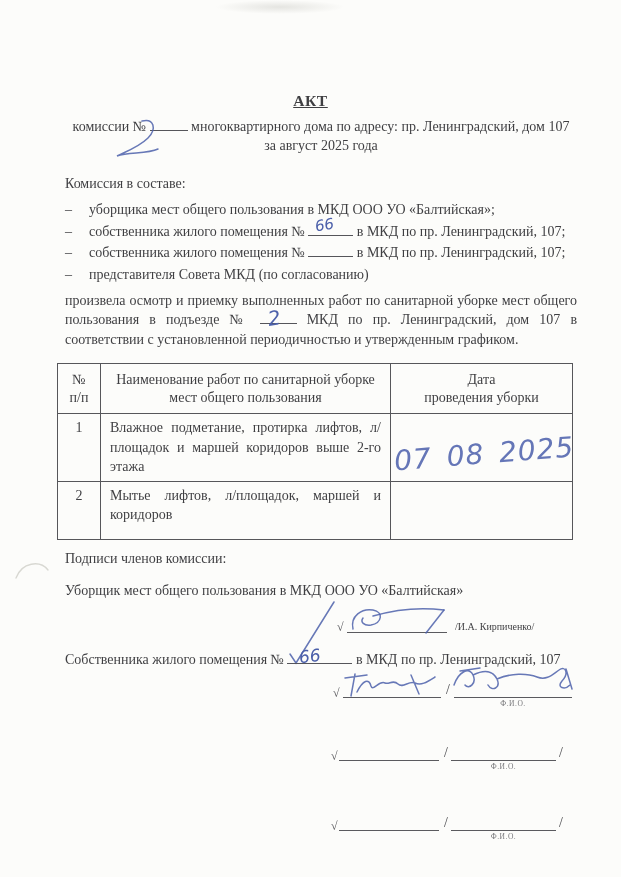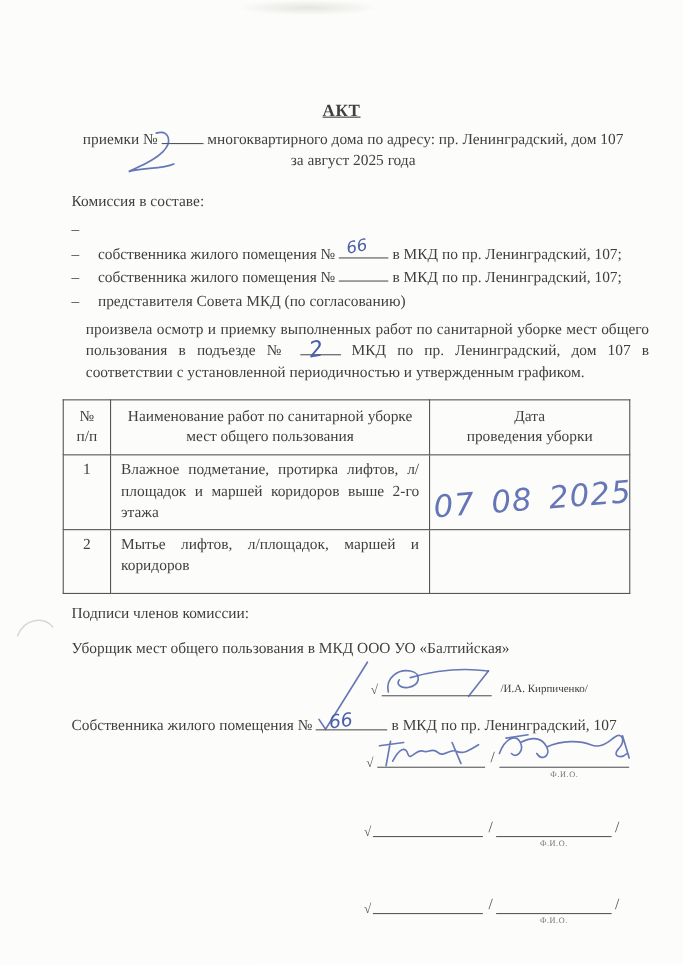--- a/index.html
+++ b/index.html
@@ -8,21 +8,21 @@
   .abs{position:absolute;}
   .smudge-top{left:215px;top:0;width:130px;height:14px;
         background:radial-gradient(ellipse at center,rgba(168,168,160,0.28),rgba(168,168,160,0) 70%);}
   .title{left:0;top:92px;width:621px;text-align:center;font-weight:bold;font-size:15.5px;
         text-decoration:underline;letter-spacing:0.6px;font-family:Liberation Serif, serif;}
   .intro{left:65px;top:118px;width:512px;text-align:center;line-height:18.5px;}
   .heading{left:65px;top:176px;width:512px;}
   .list{left:65px;top:199px;width:512px;line-height:21.5px;}
   .li{display:flex;}
   .dash{flex:0 0 24px;}
-  .para2{left:78px;top:291px;width:512px;text-align:justify;line-height:19.3px;}
+  .para2{left:65px;top:291px;width:512px;text-align:justify;line-height:19.3px;}
   .blank{display:inline-block;border-bottom:1px solid #55555a;position:relative;height:12px;vertical-align:baseline;}
   .w38{width:38px}.w45{width:45px}.w37{width:37px}.w65{width:65px}.w70{width:70px}.w40{width:40px}
   .hw{position:absolute;color:#4c60aa;font-family:"DejaVu Sans",sans-serif;font-style:italic;white-space:nowrap;}
   .hw-list66{left:7px;bottom:-2px;font-size:15px;transform:rotate(-10deg);}
   .hw-owner66{left:12px;bottom:-3px;font-size:17px;transform:rotate(-7deg);}
   .hw-p2{left:8px;bottom:-5px;font-size:20px;transform:rotate(-9deg);}
   table.works{position:absolute;top:363px;left:57px;width:515px;border-collapse:collapse;
         border:1.5px solid #56565a;table-layout:fixed;}
   table.works th,table.works td{border:1px solid #56565a;}
   table.works th{font-weight:normal;text-align:center;padding:4px 4px;line-height:18px;font-size:14px;}
@@ -56,35 +56,36 @@
 
   <div class="abs smudge-top"></div>
   <svg class="abs faint" style="left:14px;top:556px" width="38" height="28" viewBox="0 0 38 28">
       <path d="M2,22 C8,6 26,4 34,14"></path>
     </svg>
 
   <div class="abs title">АКТ</div>
 
   <div class="abs intro">
     <div>
-      <span>приемки №</span>
+      <span>комиссии №</span>
       <span class="blank w38"></span>
       <span>многоквартирного дома по адресу: пр. Ленинградский, дом 107</span>
     </div>
     <div>за август 2025 года</div>
   </div>
   <svg class="abs pen" style="left:112px;top:117px" width="50" height="44" viewBox="0 0 50 44">
       <path d="M30,4 C42,1 45,12 36,21 C27,30 13,35 5,39 C17,35 35,37 46,32"></path>
     </svg>
 
   <div class="abs heading">Комиссия в составе:</div>
 
   <div class="abs list">
     <div class="li">
       <span class="dash">–</span>
+      <span>уборщика мест общего пользования в МКД ООО УО «Балтийская»;</span>
     </div>
     <div class="li">
       <span class="dash">–</span>
       <span>
         <span>собственника жилого помещения №</span>
         <span class="blank w45"><span class="hw hw-list66">66</span></span>
         <span>в МКД по пр. Ленинградский, 107;</span>
       </span>
     </div>
     <div class="li">

